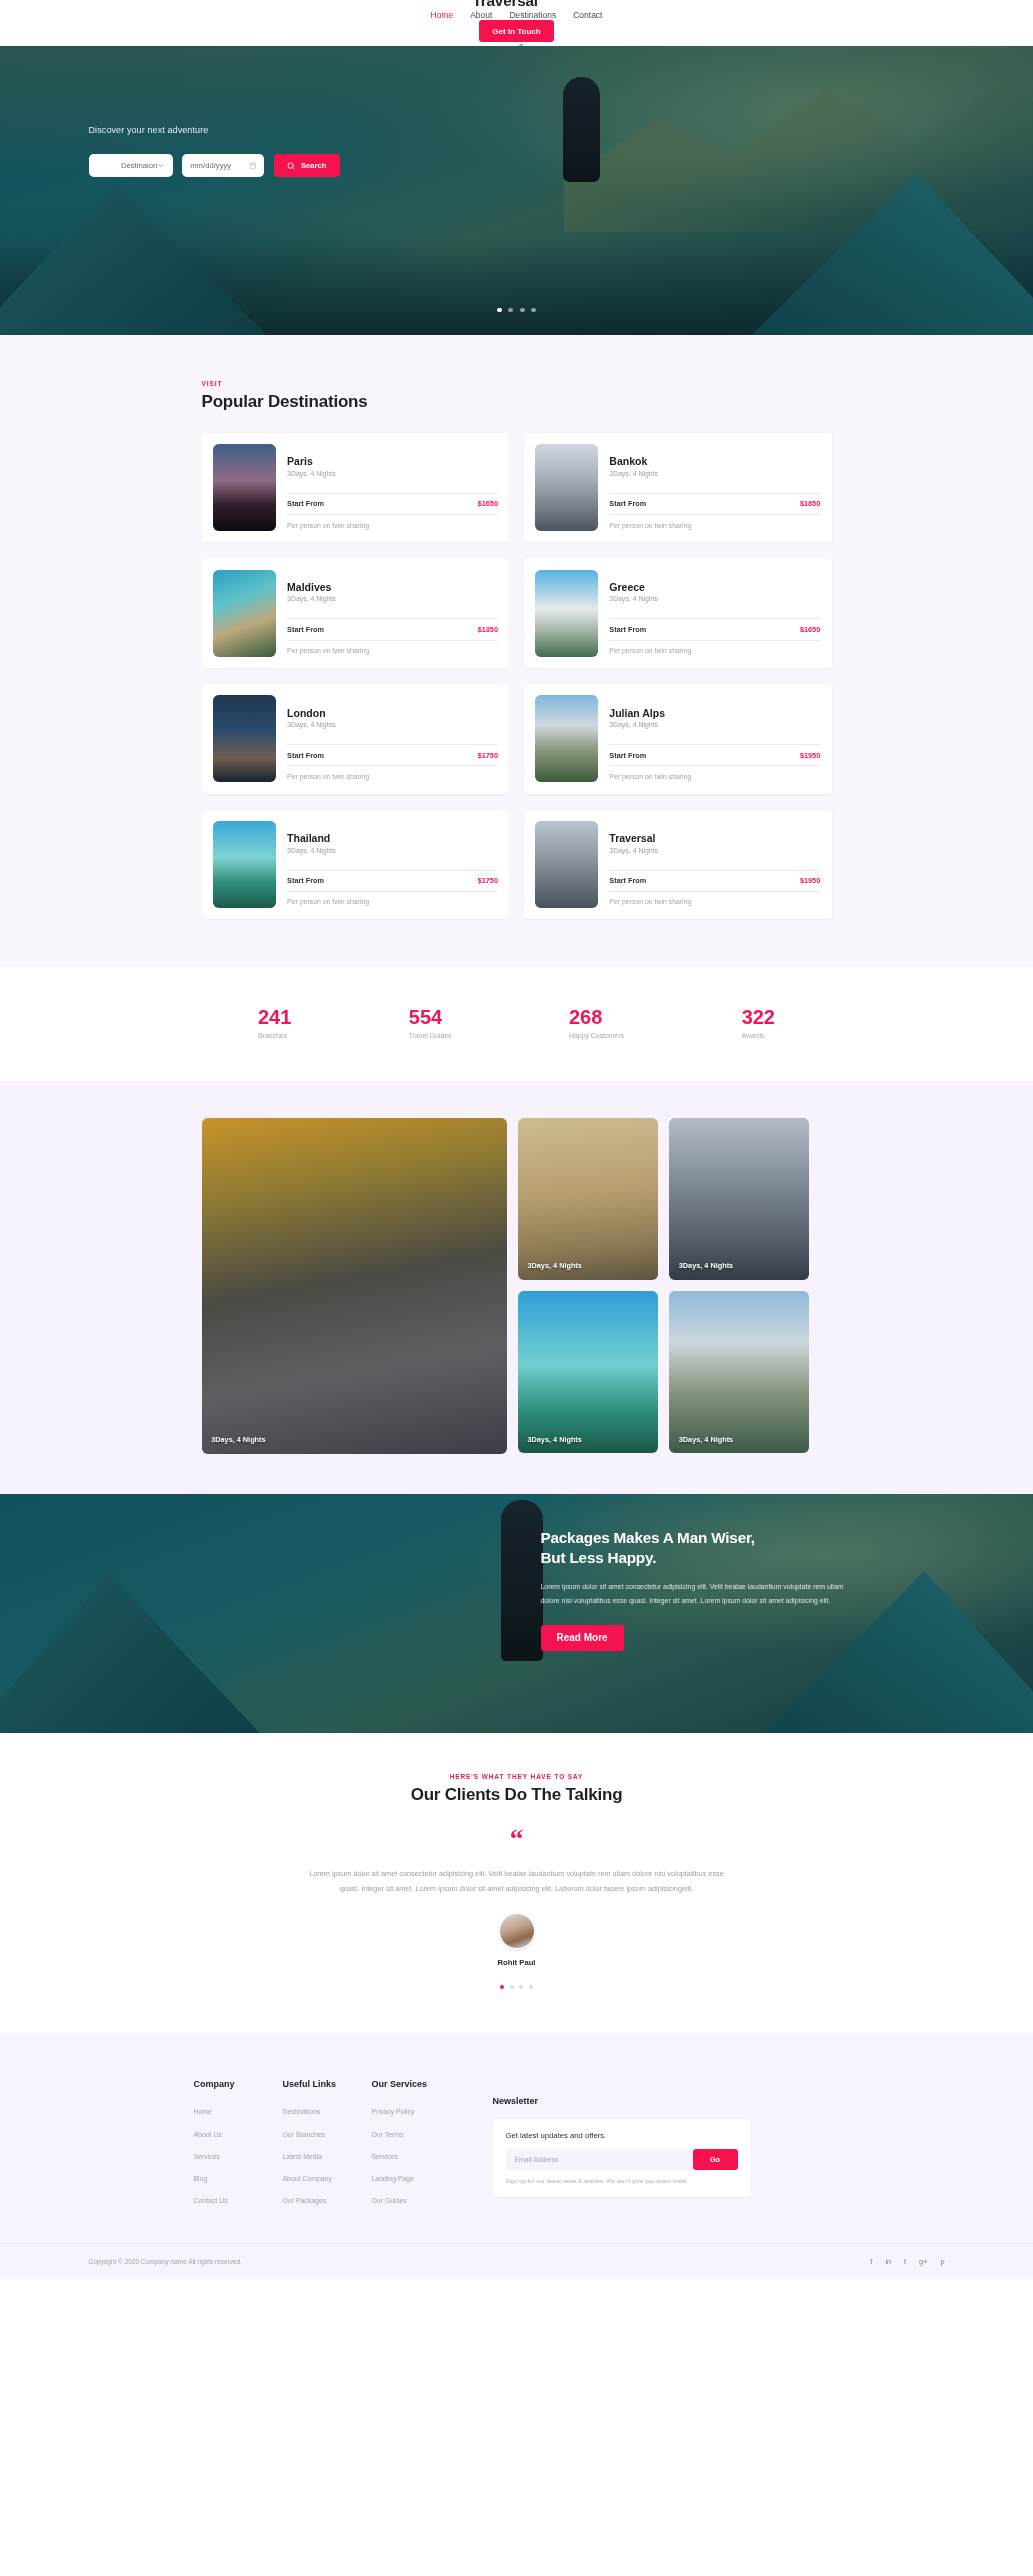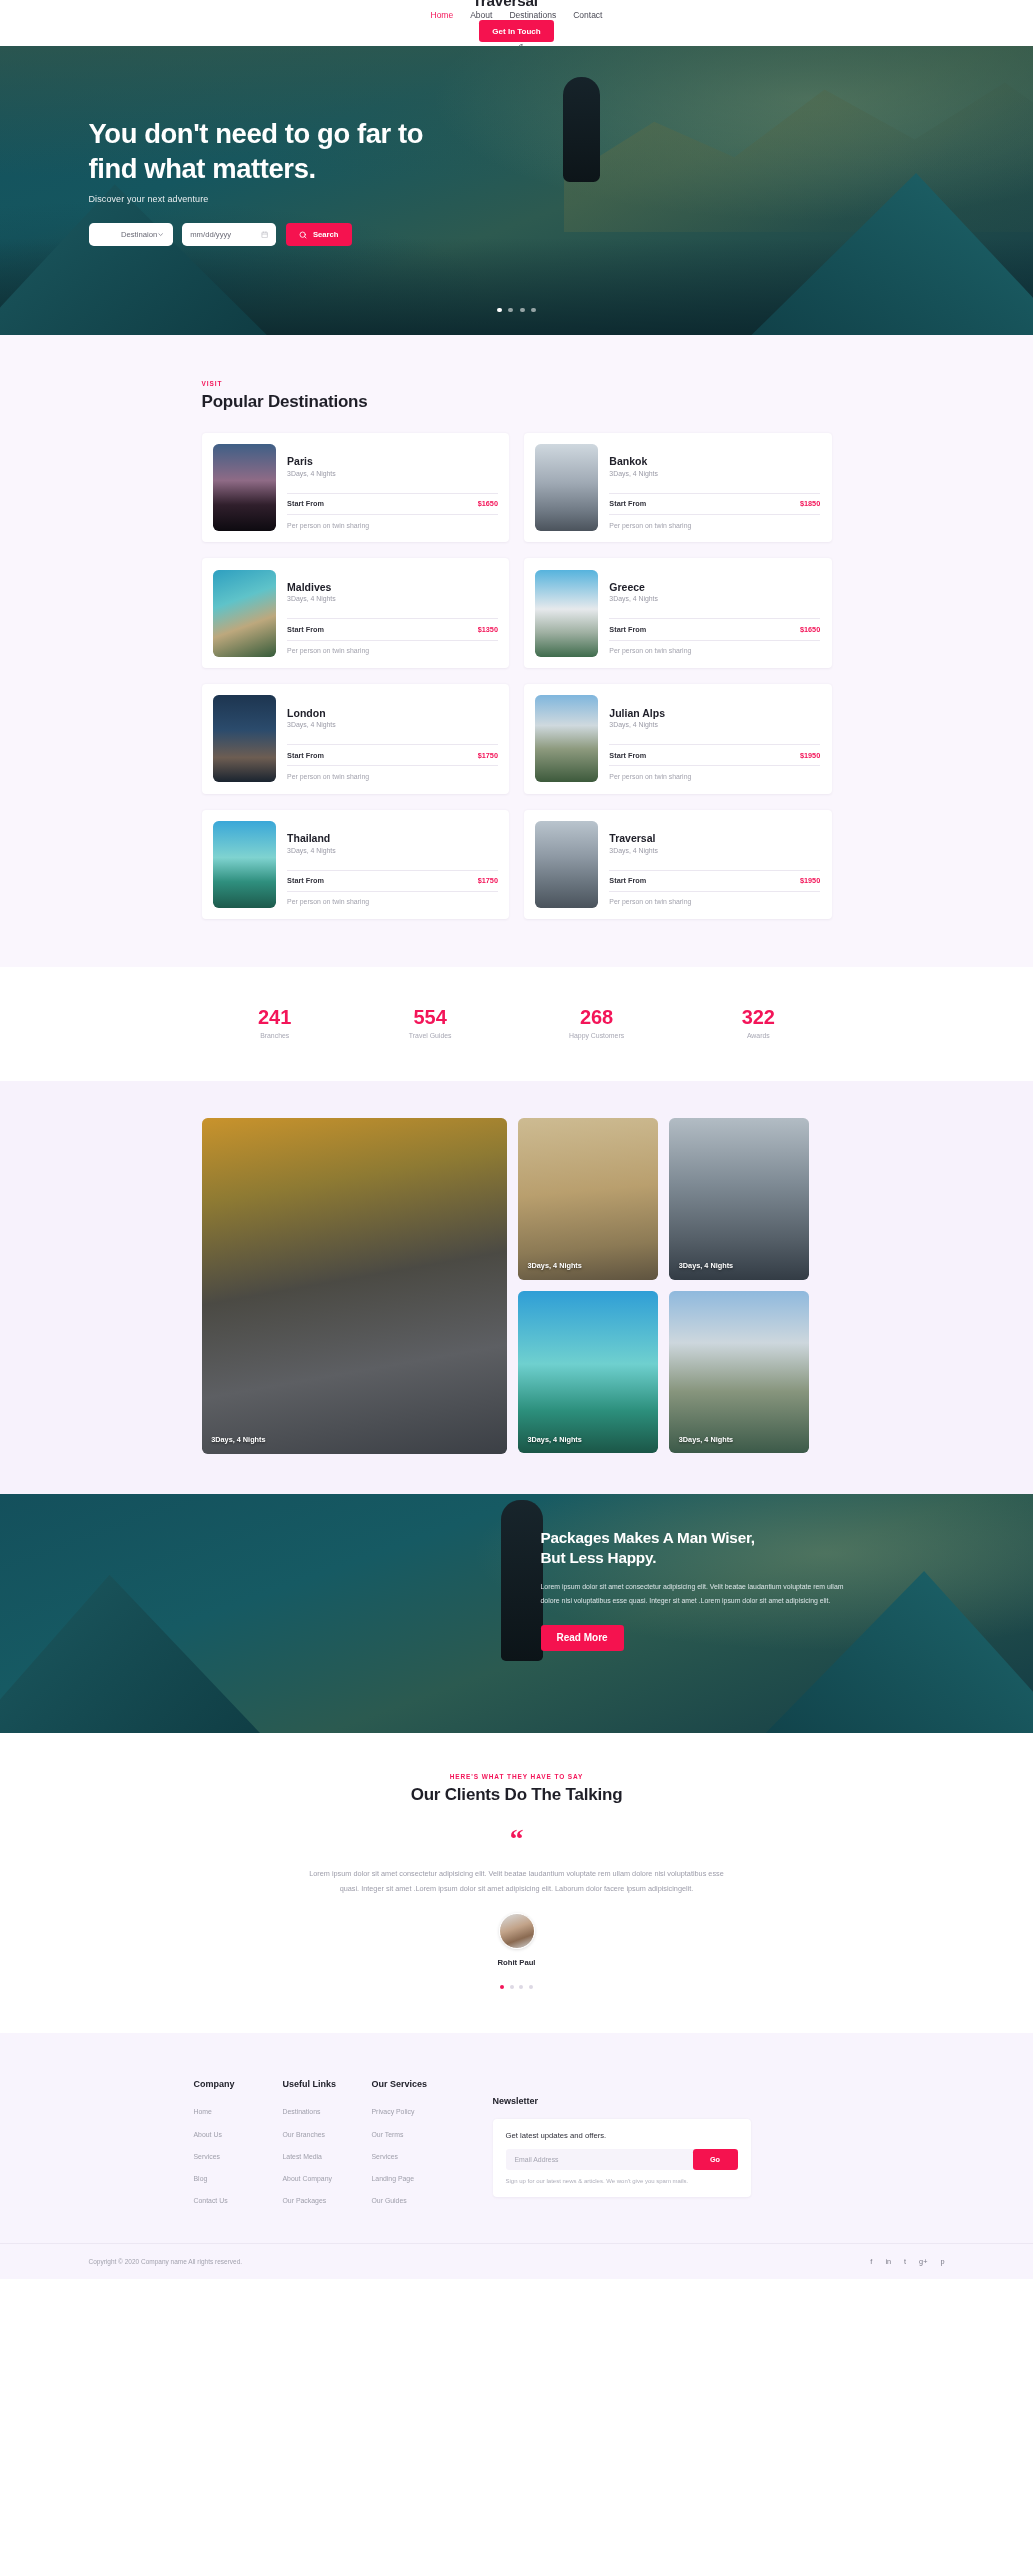--- a/index.html
+++ b/index.html
@@ -78,21 +78,21 @@
     color:#fff; font-size:27.4px; line-height:1.26; font-weight:700;
     letter-spacing:-0.4px; width:363px;
   }
   .hero-sub{ color:#e9eef0; font-size:9px; margin-top:8px; letter-spacing:0.1px; }
   .searchbar{ display:flex; align-items:center; gap:9.7px; margin-top:19.4px; }
   .field{
     background:#fff; border-radius:4.8px; height:22.6px; display:flex;
     align-items:center; padding:0 8px; font-size:7.7px; color:#5f5f6b;
   }
   .field.dest{ width:84px; justify-content:flex-end; }
-  .field.date{ width:94px; justify-content:space-between; }
+  .field.date{ width:82px; justify-content:space-between; }
   .field .ph{ color:#6a6a76; }
   .chev{ width:7.3px; height:7.3px; }
   .cal{ width:7.3px; height:7.3px; opacity:.55; }
   .btn-search{
     background:#f5124f; color:#fff; border:none; border-radius:4px;
     height:22.6px; width:66px; display:flex; align-items:center;
     justify-content:center; gap:5.7px; font-size:7.7px; font-weight:600;
     cursor:pointer; font-family:inherit;
   }
   .dots{
@@ -136,21 +136,21 @@
   .img-maldives{ background-image:linear-gradient(160deg,#2e9fc0 0%,#5fc3c9 35%,#bda87d 62%,#355b3a 100%); }
   .img-greece{ background-image:linear-gradient(180deg,#56b3dd 0%,#e6e9ec 45%,#9fb0a2 72%,#3f6c4d 100%); }
   .img-london{ background-image:linear-gradient(180deg,#1d3550 0%,#2b4b6c 40%,#6d5d52 72%,#1a2430 100%); }
   .img-alps{ background-image:linear-gradient(180deg,#7fb6dd 0%,#cfd9de 35%,#8d9a7e 62%,#3d5a3c 100%); }
   .img-thailand{ background-image:linear-gradient(180deg,#3aa7d8 0%,#7fd3d0 42%,#2f8f7e 70%,#1d5a4c 100%); }
   .img-singapore{ background-image:linear-gradient(180deg,#b9c4cd 0%,#8f9aa5 40%,#6b7680 70%,#4a535c 100%); }
 
   
   .stats{ background:#fff; padding:39px 0 42px; }
   .stats-inner{ width:517px; margin:0 auto; display:flex; justify-content:space-between; }
-  .stat{ text-align:center; }
+  .stat{ text-align:left; }
   .stat-num{ font-size:20px; font-weight:700; color:#f31559; }
   .stat-label{ font-size:6.9px; color:#a8a8b4; margin-top:2.4px; }
 
   
   .gallery-sec{ background:#f7f2fc; padding:37px 0 40px; }
   .gallery{
     width:630px; margin:0 auto; display:flex; gap:11.3px;
   }
   .g-big{
     width:305px; height:336px; border-radius:5.7px; position:relative; overflow:hidden;
@@ -277,24 +277,20 @@
 
   <div class="hero">
     <div class="hero-ridge"></div>
     <div class="hero-mount"></div>
     <div class="hero-person"></div>
     <div class="hero-ground"></div>
     <div class="hero-tent-l"></div>
     <div class="hero-tent-r"></div>
 
     <div class="hero-content">
-      <h1 class="hero-h1">
-        <span>You don't need to go far to</span><br>
-        <span>find what matters.</span>
-      </h1>
       <div class="hero-sub">Discover your next adventure</div>
 
       <div class="searchbar">
         <div class="field dest">
           <span class="ph">Destinaion</span>
           <svg class="chev" viewBox="0 0 24 24" fill="none" stroke="#7b7b88" stroke-width="2.5" stroke-linecap="round" stroke-linejoin="round">
               <polyline points="6 9 12 15 18 9"></polyline>
             </svg>
         </div>
         <div class="field date">

